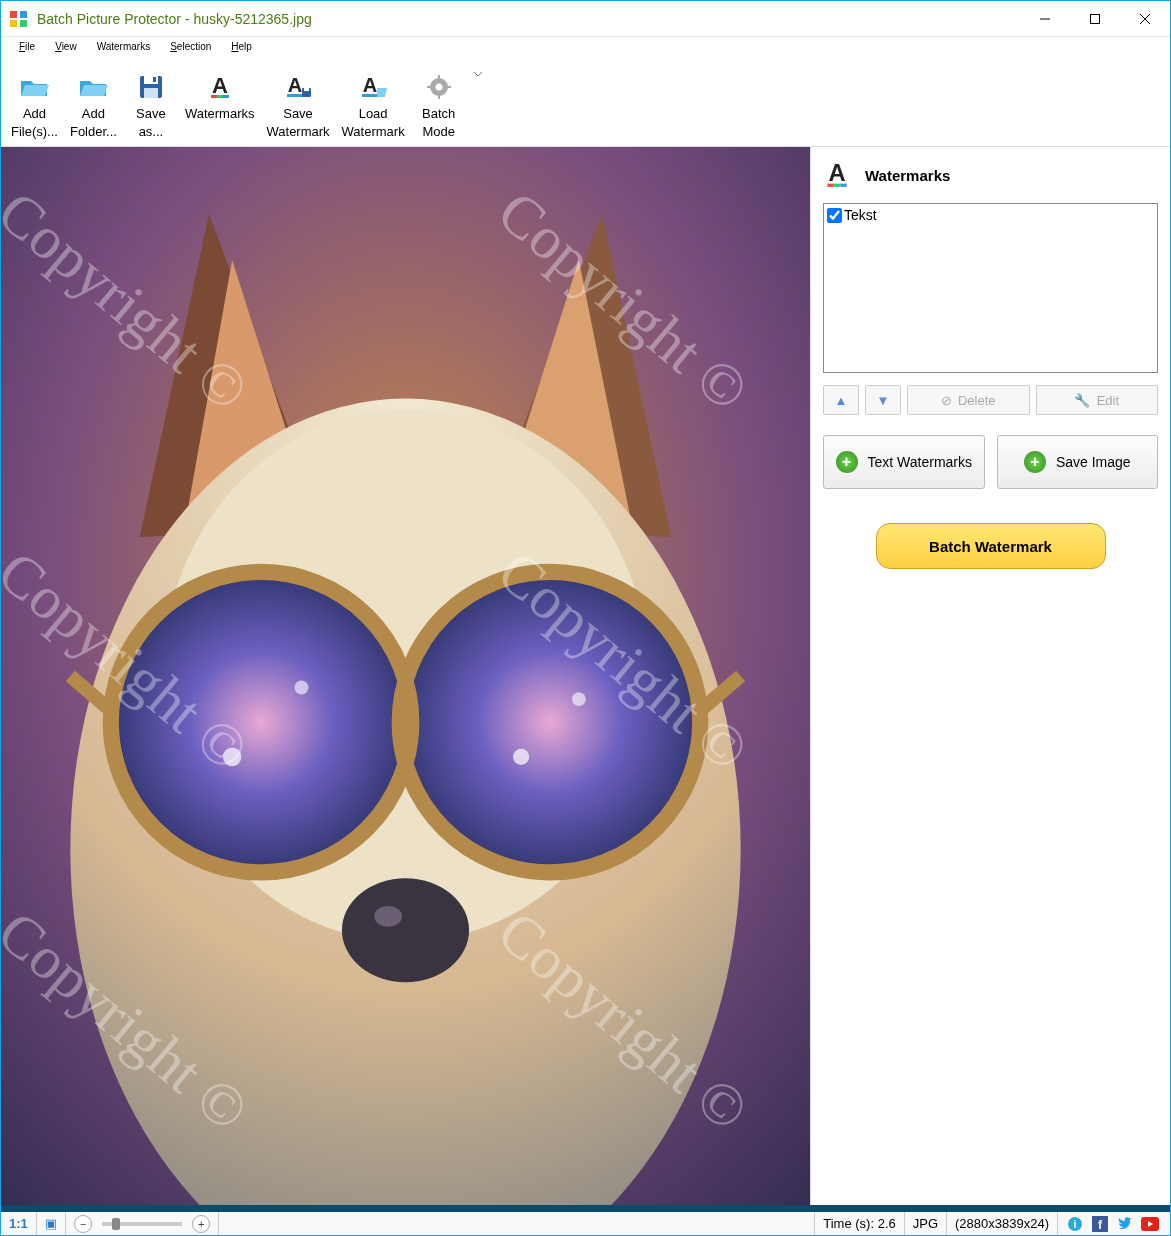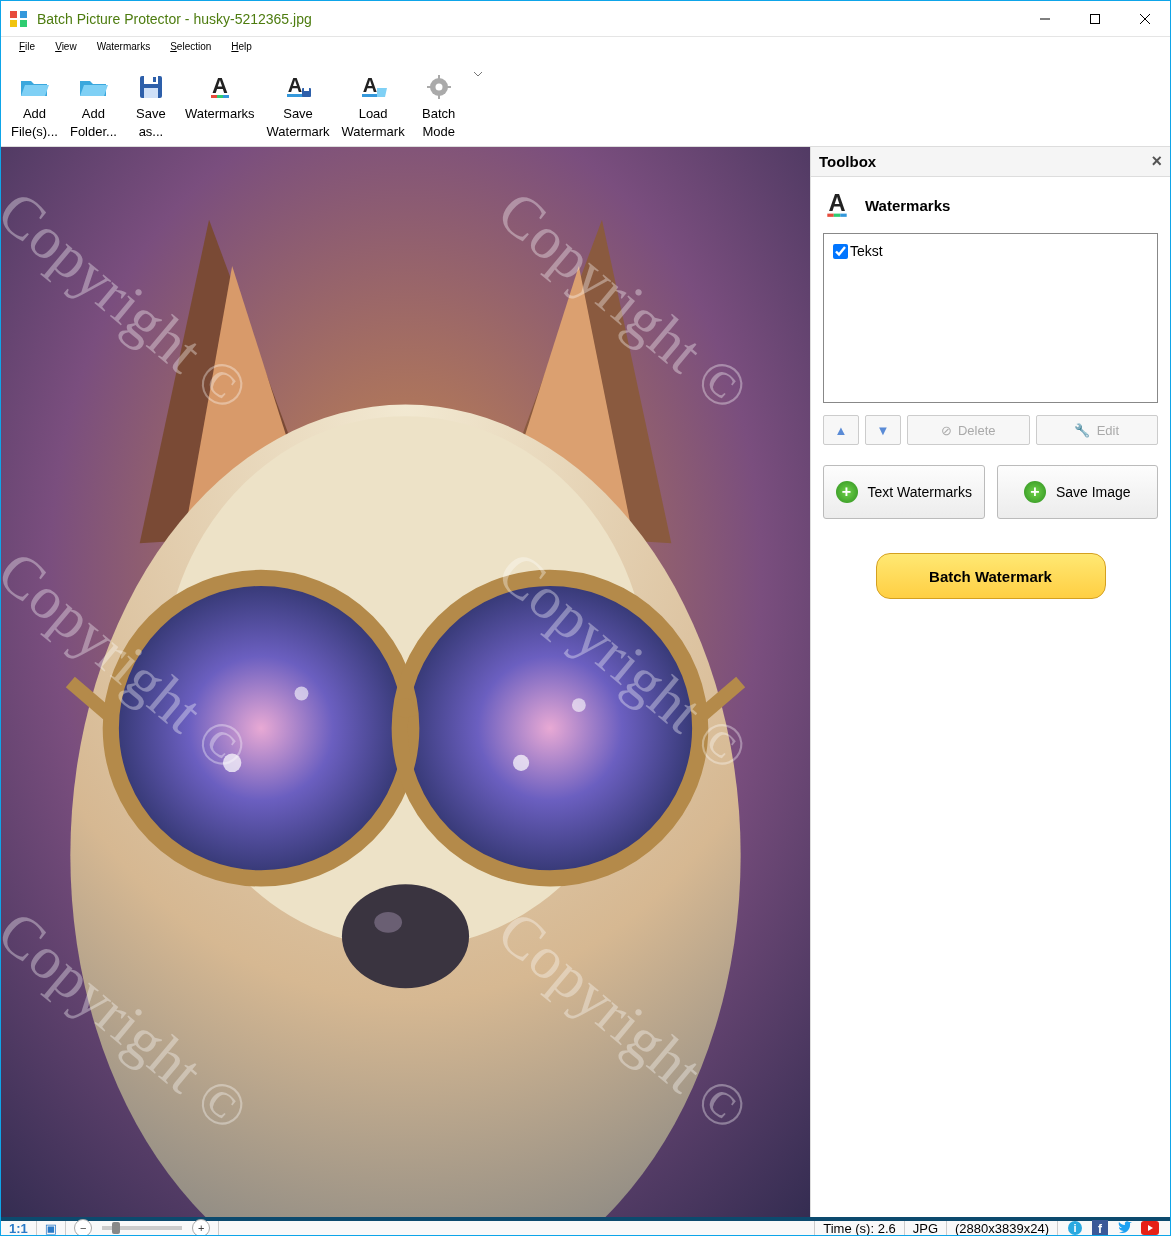--- a/index.html
+++ b/index.html
@@ -18,33 +18,33 @@
 .content { flex: 1; display: flex; min-height: 0; }
 .canvas { flex: 1; position: relative; background: #3a3a4a; overflow: hidden; }
 .canvas svg { width: 100%; height: 100%; }
 .watermark { position: absolute; color: rgba(255,255,255,0.35); font-size: 60px; font-family: Georgia, serif; transform: rotate(40deg); white-space: nowrap; font-weight: normal; pointer-events: none; }
 .sidebar { width: 360px; border-left: 1px solid #ddd; display: flex; flex-direction: column; background: #fff; }
 .side-header { height: 30px; display: flex; align-items: center; background: #f5f5f5; border-bottom: 1px solid #ddd; padding: 0 8px; font-size: 15px; font-weight: 600; }
 .side-header .close { margin-left: auto; font-size: 18px; cursor: pointer; color: #555; }
 .side-title-row { display: flex; align-items: center; padding: 14px 12px; gap: 14px; }
 .side-title-row .wm-icon { width: 28px; height: 28px; }
 .side-title-row .wm-title { font-size: 15px; font-weight: 700; }
-.wm-list { margin: 0 12px; border: 1px solid #888; height: 170px; padding: 8px; overflow: auto; }
+.wm-list { margin: 0 12px; border: 1px solid #888; height: 170px; padding: 2px; overflow: auto; }
 .wm-item { display: flex; align-items: center; gap: 2px; font-size: 14px; padding: 1px; }
 .wm-item input[type=checkbox] { width: 15px; height: 15px; }
 .side-btn-row { display: flex; gap: 6px; margin: 12px 12px 0 12px; }
 .side-small-btn { height: 30px; background: #f7f7f7; border: 1px solid #ccc; border-radius: 2px; display: flex; align-items: center; justify-content: center; cursor: pointer; font-size: 13px; color: #888; }
 .side-small-btn.iconly { width: 36px; }
 .side-small-btn.wide { flex: 1; gap: 6px; }
 .side-small-btn.disabled { color: #aaa; cursor: default; }
 .side-big-row { display: flex; gap: 12px; margin: 20px 12px 0 12px; }
 .side-big-btn { flex: 1; height: 54px; background: linear-gradient(#fdfdfd,#ececec); border: 1px solid #bbb; border-radius: 3px; display: flex; align-items: center; justify-content: center; gap: 10px; cursor: pointer; font-size: 14px; }
 .plus-circ { width: 22px; height: 22px; border-radius: 50%; background: radial-gradient(#6fd34a,#2e8f1f); display: flex; align-items: center; justify-content: center; color: #fff; font-weight: bold; font-size: 16px; }
 .batch-btn { margin: 34px auto 0 auto; width: 230px; height: 46px; background: linear-gradient(#ffe873,#ffcf43); border: 1px solid #d4a020; border-radius: 14px; display: flex; align-items: center; justify-content: center; font-size: 15px; font-weight: 600; cursor: pointer; }
-.statusbar { height: 18px; border-top: 4px solid #0c4a6e; display: flex; align-items: stretch; font-size: 13px; background: #f9f9f9; }
+.statusbar { height: 30px; border-top: 7px solid #0c4a6e; display: flex; align-items: stretch; font-size: 13px; background: #f9f9f9; }
 .statusbar .cell { border-right: 1px solid #ccc; display: flex; align-items: center; padding: 0 8px; }
 .statusbar .cell.gap { flex: 1; }
 .zoom-slider { width: 80px; height: 4px; background: #ccc; position: relative; margin: 0 6px; }
 .zoom-slider .thumb { position: absolute; left: 10px; top: -4px; width: 8px; height: 12px; background: #888; border-radius: 2px; }
 .zoom-btn { width: 18px; height: 18px; border: 1px solid #aaa; border-radius: 50%; background: #fff; display: flex; align-items: center; justify-content: center; font-size: 11px; color: #444; cursor: pointer; }
 .sb-ico { width: 18px; height: 16px; display: flex; align-items: center; justify-content: center; margin-right: 3px; }
 .dropdown-arrow { margin-left: 6px; display:flex; align-items:flex-end; padding-bottom:6px;}
 </style>
 </head>
 <body>
@@ -222,24 +222,20 @@
     </svg>
     <div class="watermark" style="left:-30px; top:120px;">Copyright ©</div>
     <div class="watermark" style="left:470px; top:120px;">Copyright ©</div>
     <div class="watermark" style="left:-30px; top:480px;">Copyright ©</div>
     <div class="watermark" style="left:470px; top:480px;">Copyright ©</div>
     <div class="watermark" style="left:-30px; top:840px;">Copyright ©</div>
     <div class="watermark" style="left:470px; top:840px;">Copyright ©</div>
   </div>
 
   <div class="sidebar">
-    <div class="side-header">
-      <span>Toolbox</span>
-      <span class="close">×</span>
-    </div>
     <div class="side-title-row">
       <span class="wm-icon"><svg width="28" height="28" viewBox="0 0 26 26">
             <text x="13" y="19" text-anchor="middle" font-size="22" font-weight="bold" font-family="Arial" fill="#222">A</text>
             <rect x="4" y="21" width="6" height="3" fill="#e74c3c"></rect>
             <rect x="10" y="21" width="6" height="3" fill="#2ecc71"></rect>
             <rect x="16" y="21" width="6" height="3" fill="#3498db"></rect>
           </svg></span>
       <span class="wm-title">Watermarks</span>
     </div>
     <div class="wm-list">

